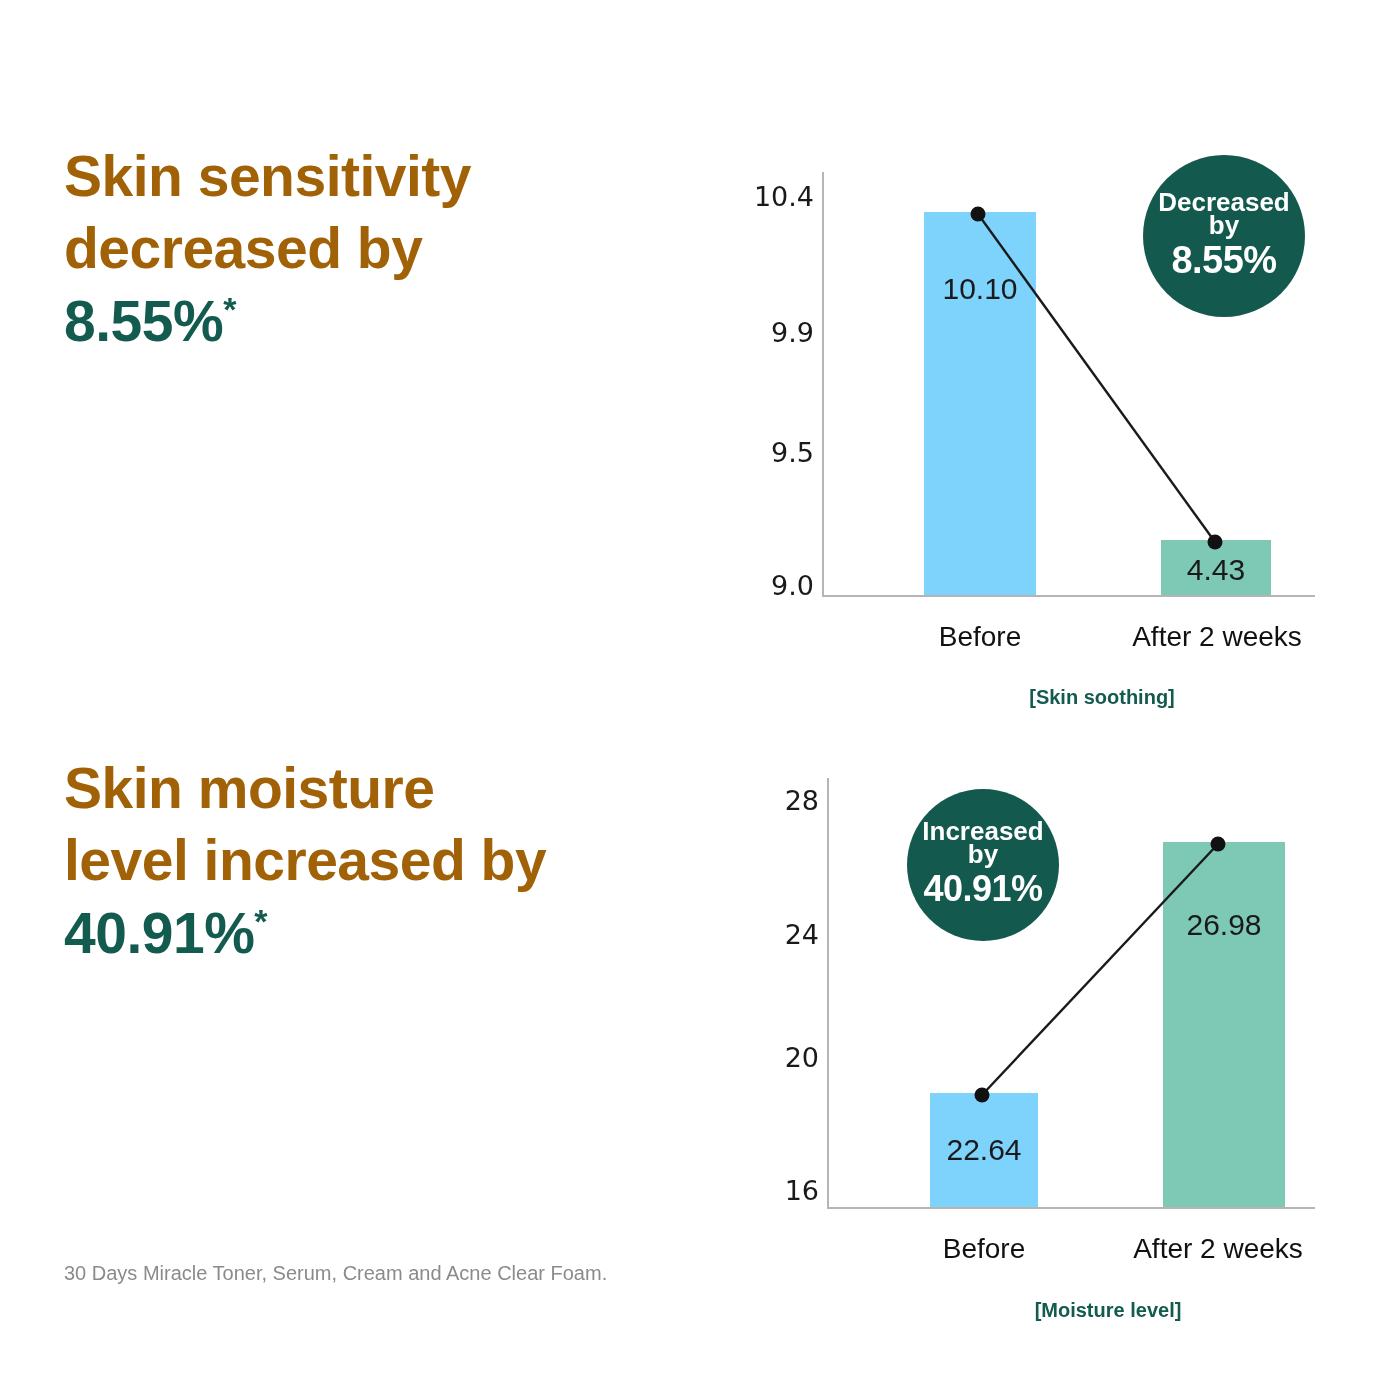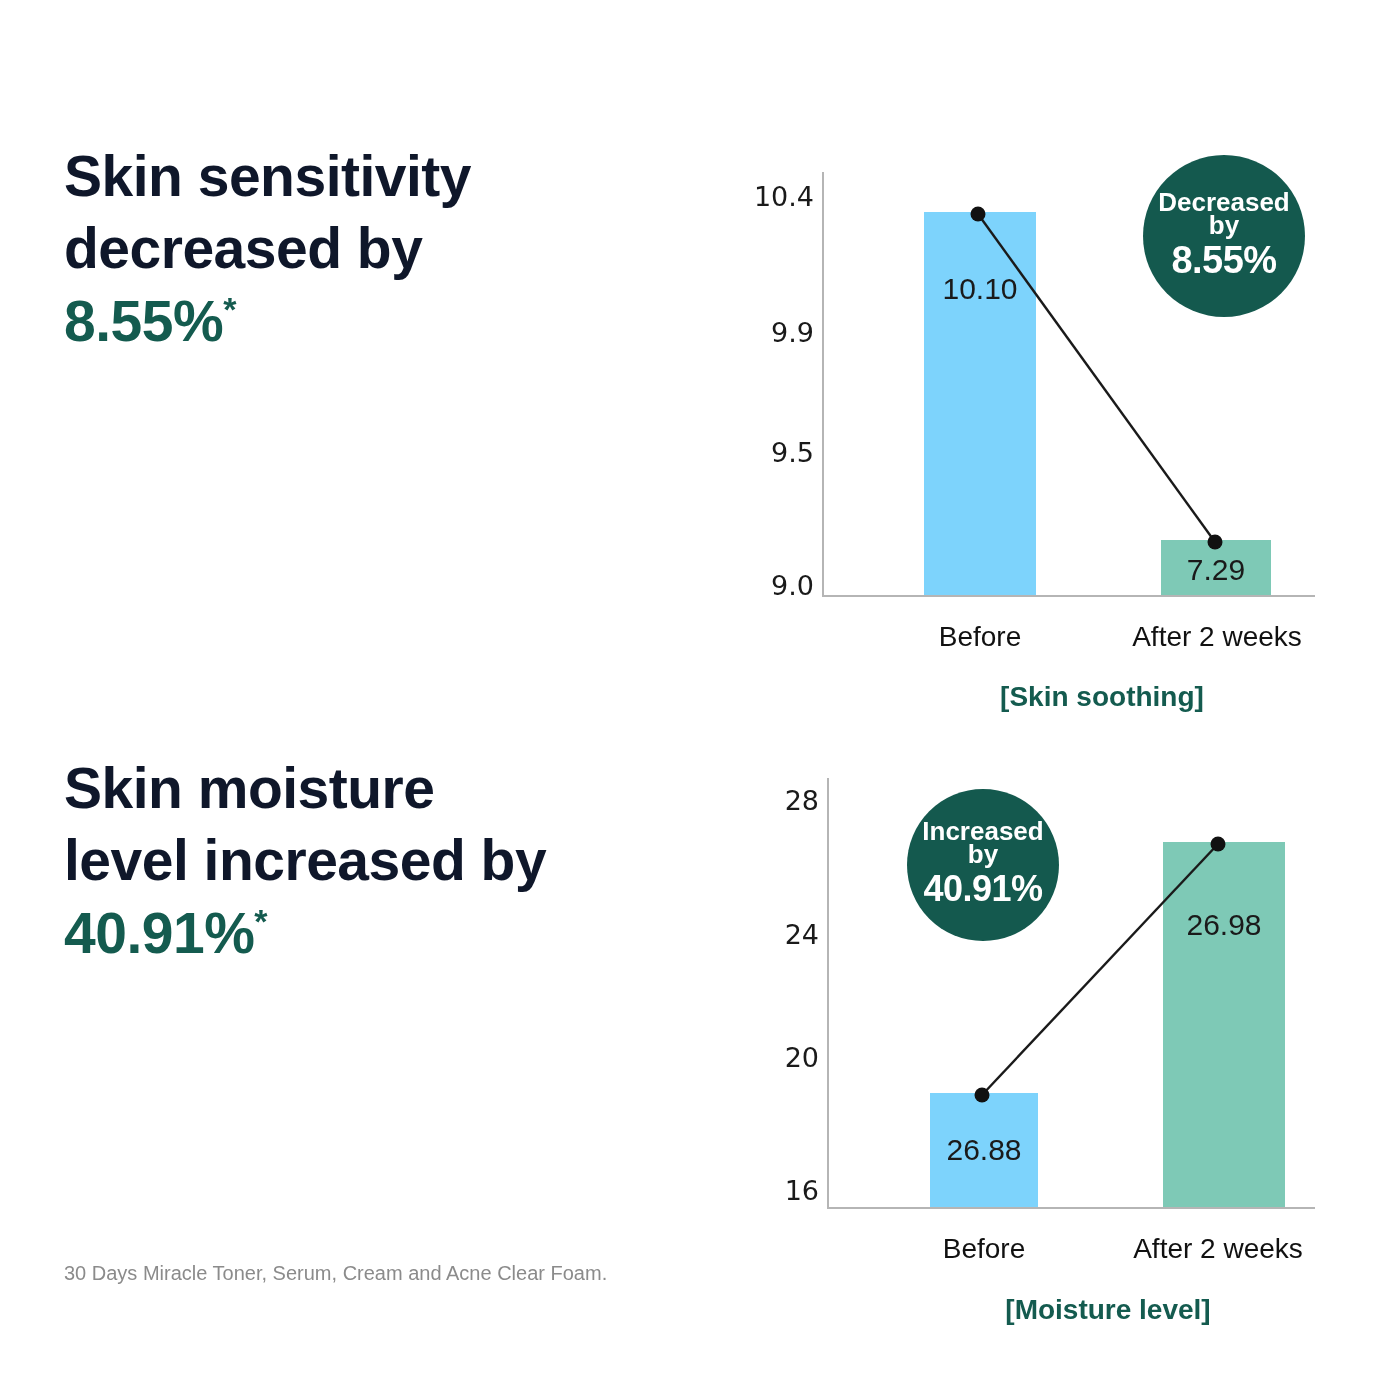--- a/index.html
+++ b/index.html
@@ -13,21 +13,21 @@
 
   
   .headline {
     position:absolute;
     left:64px;
     font-weight:bold;
     letter-spacing:-0.5px;
   }
   .headline .line {
     display:block;
-    color:#0f172a;
+    color:#a16207;
     font-size:57px;
     line-height:72px;
     white-space:nowrap;
   }
   .headline .pct {
     display:block;
     color:#145b4f;
     font-size:57px;
     line-height:74px;
     white-space:nowrap;
@@ -130,21 +130,21 @@
     font-weight:bold;
     letter-spacing:-0.5px;
     margin-top:2px;
   }
   #badge-2 .b-val { font-size:36px; }
 
   
   .caption {
     position:absolute;
     color:#145b4f;
-    font-size:28px;
+    font-size:20px;
     line-height:34px;
     font-weight:bold;
     white-space:nowrap;
     transform:translateX(-50%);
   }
 </style>
 </head>
 <body>
 
 <div class="headline" id="headline-1">
@@ -171,21 +171,21 @@
     <div class="ytick" style="top:302px; right:546px;">9.5</div>
     <div class="ytick" style="top:435px; right:546px;">9.0</div>
 
     <div class="axis-y" style="left:82px; top:22px; height:424px;"></div>
     <div class="axis-x" style="left:82px; top:445px; width:493px;"></div>
 
     <div class="bar gray" style="left:184px; top:62px; width:112px; height:383px;">
       <div class="bar-value" style="top:62px;">10.10</div>
     </div>
     <div class="bar teal" style="left:421px; top:390px; width:110px; height:55px;">
-      <div class="bar-value" style="top:15px;">7.29</div>
+      <div class="bar-value" style="top:15px;">4.43</div>
     </div>
 
     <svg class="connector" viewBox="0 0 620 580">
       <line x1="238" y1="64" x2="475" y2="392" stroke="#1a1a1a" stroke-width="2.4"></line>
       <circle cx="238" cy="64" r="7.5" fill="#111111"></circle>
       <circle cx="475" cy="392" r="7.5" fill="#111111"></circle>
     </svg>
 
     <div class="xlabel" style="left:240px; top:473px;">Before</div>
     <div class="xlabel" style="left:477px; top:473px;">After 2 weeks</div>
@@ -205,21 +205,21 @@
 
     <div class="ytick" style="top:40px;  right:546px;">28</div>
     <div class="ytick" style="top:174px; right:546px;">24</div>
     <div class="ytick" style="top:297px; right:546px;">20</div>
     <div class="ytick" style="top:430px; right:546px;">16</div>
 
     <div class="axis-y" style="left:82px; top:18px; height:430px;"></div>
     <div class="axis-x" style="left:82px; top:447px; width:488px;"></div>
 
     <div class="bar gray" style="left:185px; top:333px; width:108px; height:114px;">
-      <div class="bar-value" style="top:42px;">26.88</div>
+      <div class="bar-value" style="top:42px;">22.64</div>
     </div>
     <div class="bar teal" style="left:418px; top:82px; width:122px; height:365px;">
       <div class="bar-value" style="top:68px;">26.98</div>
     </div>
 
     <svg class="connector" viewBox="0 0 620 580">
       <line x1="237" y1="335" x2="473" y2="84" stroke="#1a1a1a" stroke-width="2.4"></line>
       <circle cx="237" cy="335" r="7.5" fill="#111111"></circle>
       <circle cx="473" cy="84" r="7.5" fill="#111111"></circle>
     </svg>

